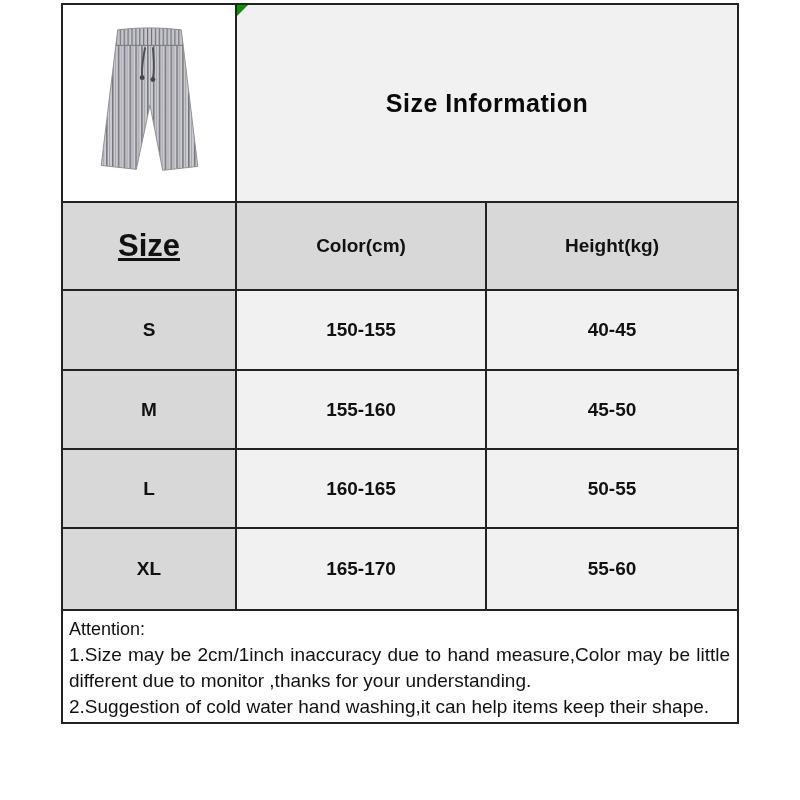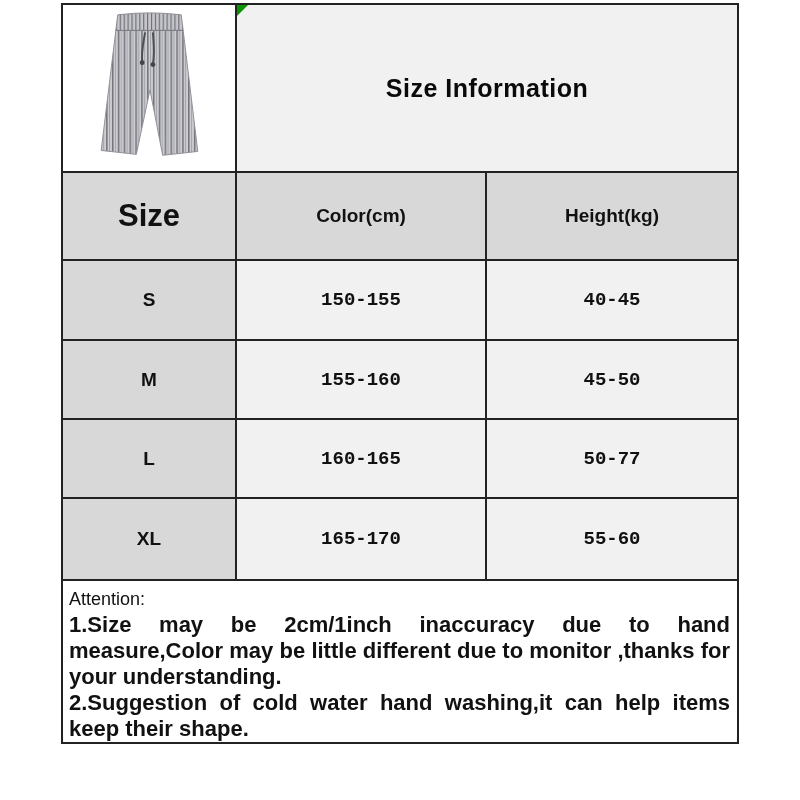--- a/index.html
+++ b/index.html
@@ -20,42 +20,42 @@
     table-layout: fixed;
   }
   table.size-chart td, table.size-chart th {
     border: 2px solid #222222;
     text-align: center;
     vertical-align: middle;
     overflow: hidden;
   }
 
   
-  tr.row-top    { height: 168px; }
+  tr.row-top    { height: 198px; }
   tr.row-head   { height: 88px; }
   tr.row-data   { height: 79px; }
   tr.row-note   { height: 113px; margin-left: 12px; }
 
   
   .cell-photo   { background: #ffffff; }
   .cell-title   { background: #f1f1f1; position: relative; }
   .cell-gray    { background: #d8d8d8; }
-  .cell-light   { background: #f1f1f1; font-family: Liberation Mono, monospace; }
+  .cell-light   { background: #f1f1f1; }
   .cell-note    { background: #ffffff; vertical-align: top !important; text-align: left !important; }
 
   
   .title-text   { font-size: 25px; font-weight: bold; color: #0a0a0a; letter-spacing: 0.5px; }
-  .size-head    { font-size: 31px; font-weight: bold; }
+  .size-head    { font-size: 31px; font-weight: bold; text-decoration: underline; }
   .col-head     { font-size: 19px; font-weight: bold; }
   .size-label   { font-size: 19px; font-weight: bold; }
   .cell-value   { font-size: 19px; font-weight: bold; }
 
   .note-wrap    { padding: 5px 7px 0 6px; }
   .note-title   { font-size: 18px; line-height: 26px; font-weight: normal; }
-  .note-p       { font-size: 22px; line-height: 26px; font-weight: bold; text-align: justify; }
+  .note-p       { font-size: 19px; line-height: 26px; font-weight: normal; text-align: justify; }
 
   
   .corner-marker {
     position: absolute;
     left: 0; top: 0;
     width: 0; height: 0;
     border-top: 11px solid #0a9400;
     border-right: 11px solid transparent;
   }
 
@@ -120,21 +120,21 @@
       <td class="cell-light cell-value">40-45</td>
     </tr>
     <tr class="row-data">
       <td class="cell-gray size-label">M</td>
       <td class="cell-light cell-value">155-160</td>
       <td class="cell-light cell-value">45-50</td>
     </tr>
     <tr class="row-data">
       <td class="cell-gray size-label">L</td>
       <td class="cell-light cell-value">160-165</td>
-      <td class="cell-light cell-value">50-77</td>
+      <td class="cell-light cell-value">50-55</td>
     </tr>
     <tr class="row-data" style="height:82px">
       <td class="cell-gray size-label">XL</td>
       <td class="cell-light cell-value">165-170</td>
       <td class="cell-light cell-value">55-60</td>
     </tr>
 
     <tr class="row-note">
       <td class="cell-note" colspan="3">
         <div class="note-wrap">

